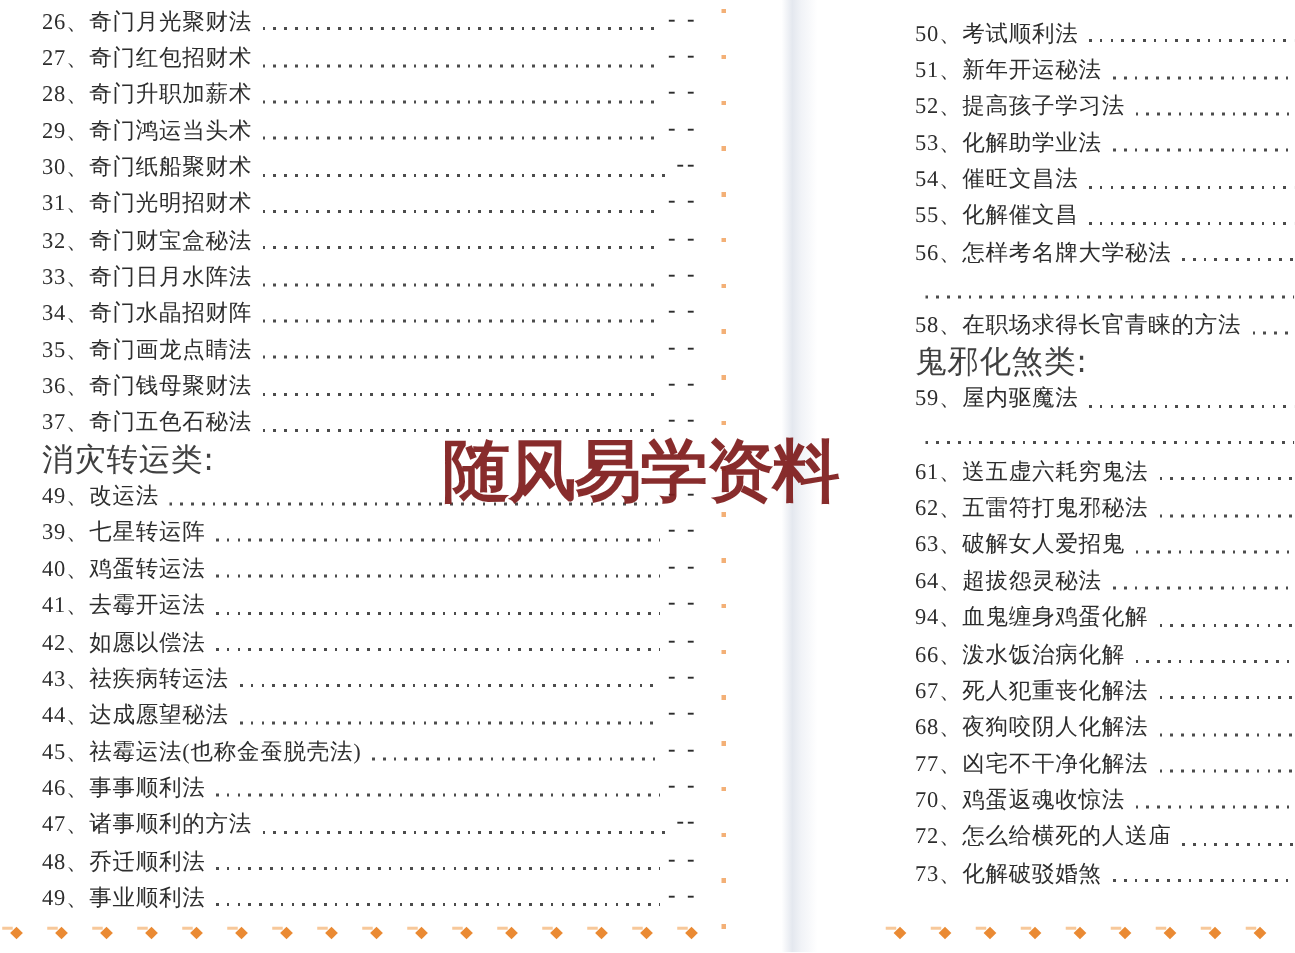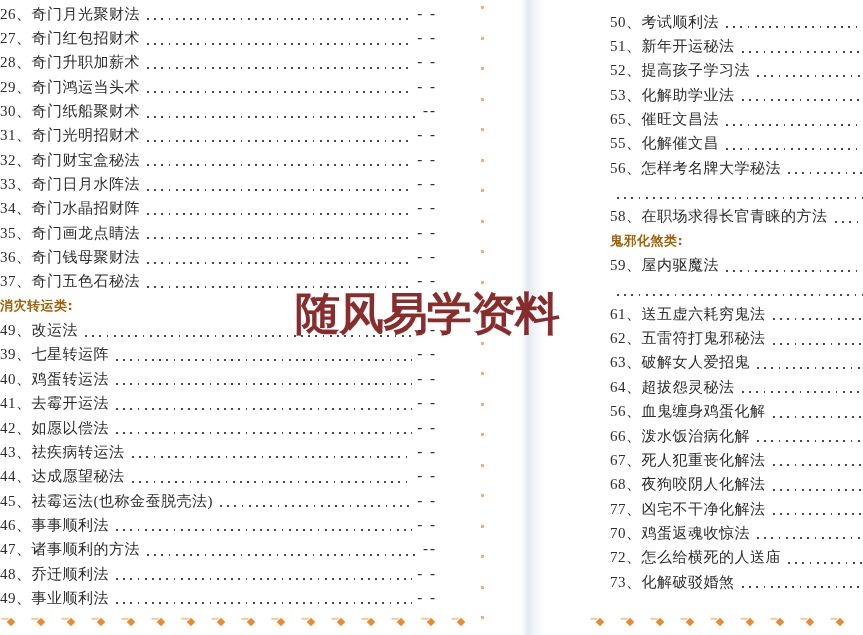--- a/index.html
+++ b/index.html
@@ -10,21 +10,21 @@
     overflow:hidden;
     font-family:"Liberation Serif","DejaVu Serif",serif;
   }
   
   .divider{
     position:absolute;left:521px;top:0;width:24px;height:635px;
     background:linear-gradient(to right, rgba(235,238,244,0) 0%, #e4e8ef 30%, #f1f3f7 55%, rgba(255,255,255,0) 100%);
     z-index:2;
   }
   .toc-col{position:absolute;z-index:1;}
-  .toc-col-left{left:0;top:2px;width:437px;}
+  .toc-col-left{left:28px;top:2px;width:437px;}
   .toc-col-right{left:610px;top:10px;width:253px;overflow:hidden;}
   .toc-row{
     display:flex;align-items:center;
     height:24.35px;
     font-size:15px;color:#2d2d2d;letter-spacing:.5px;
     white-space:nowrap;
   }
   .toc-label{flex:0 0 auto;}
   .toc-leader{
     flex:1 1 auto;height:2px;margin:10px 5px 0 7px;
@@ -32,21 +32,21 @@
     min-width:10px;
   }
   .toc-col-right .toc-leader{margin-right:0;}
   .toc-end{
     flex:0 0 auto;letter-spacing:2px;color:#2d2d2d;font-weight:bold;
     transform:translateY(-1px);
   }
   .toc-heading{
     display:flex;align-items:center;height:24.35px;
     font-family:"DejaVu Sans","Liberation Sans",sans-serif;
-    font-weight:bold;font-size:13px;color:#a16207;letter-spacing:.5px;
+    font-weight:normal;font-size:21px;color:#404040;letter-spacing:.5px;
   }
   .watermark{
     position:absolute;left:295px;top:287px;z-index:5;
     font-family:"DejaVu Sans","Liberation Sans",sans-serif;
     font-weight:bold;font-size:45px;line-height:1.2;
     color:#7f1d1d;opacity:.93;letter-spacing:-1px;
     pointer-events:none;white-space:nowrap;
   }
   
   .v-ornament{
@@ -208,21 +208,21 @@
     <span class="toc-label">52、提高孩子学习法</span>
     <span class="toc-leader"></span>
 
   </div>
       <div class="toc-row">
     <span class="toc-label">53、化解助学业法</span>
     <span class="toc-leader"></span>
 
   </div>
       <div class="toc-row">
-    <span class="toc-label">65、催旺文昌法</span>
+    <span class="toc-label">54、催旺文昌法</span>
     <span class="toc-leader"></span>
 
   </div>
       <div class="toc-row">
     <span class="toc-label">55、化解催文昌</span>
     <span class="toc-leader"></span>
 
   </div>
       <div class="toc-row">
     <span class="toc-label">56、怎样考名牌大学秘法</span>
@@ -262,21 +262,21 @@
     <span class="toc-label">63、破解女人爱招鬼</span>
     <span class="toc-leader"></span>
 
   </div>
       <div class="toc-row">
     <span class="toc-label">64、超拔怨灵秘法</span>
     <span class="toc-leader"></span>
 
   </div>
       <div class="toc-row">
-    <span class="toc-label">56、血鬼缠身鸡蛋化解</span>
+    <span class="toc-label">94、血鬼缠身鸡蛋化解</span>
     <span class="toc-leader"></span>
 
   </div>
       <div class="toc-row">
     <span class="toc-label">66、泼水饭治病化解</span>
     <span class="toc-leader"></span>
 
   </div>
       <div class="toc-row">
     <span class="toc-label">67、死人犯重丧化解法</span>

